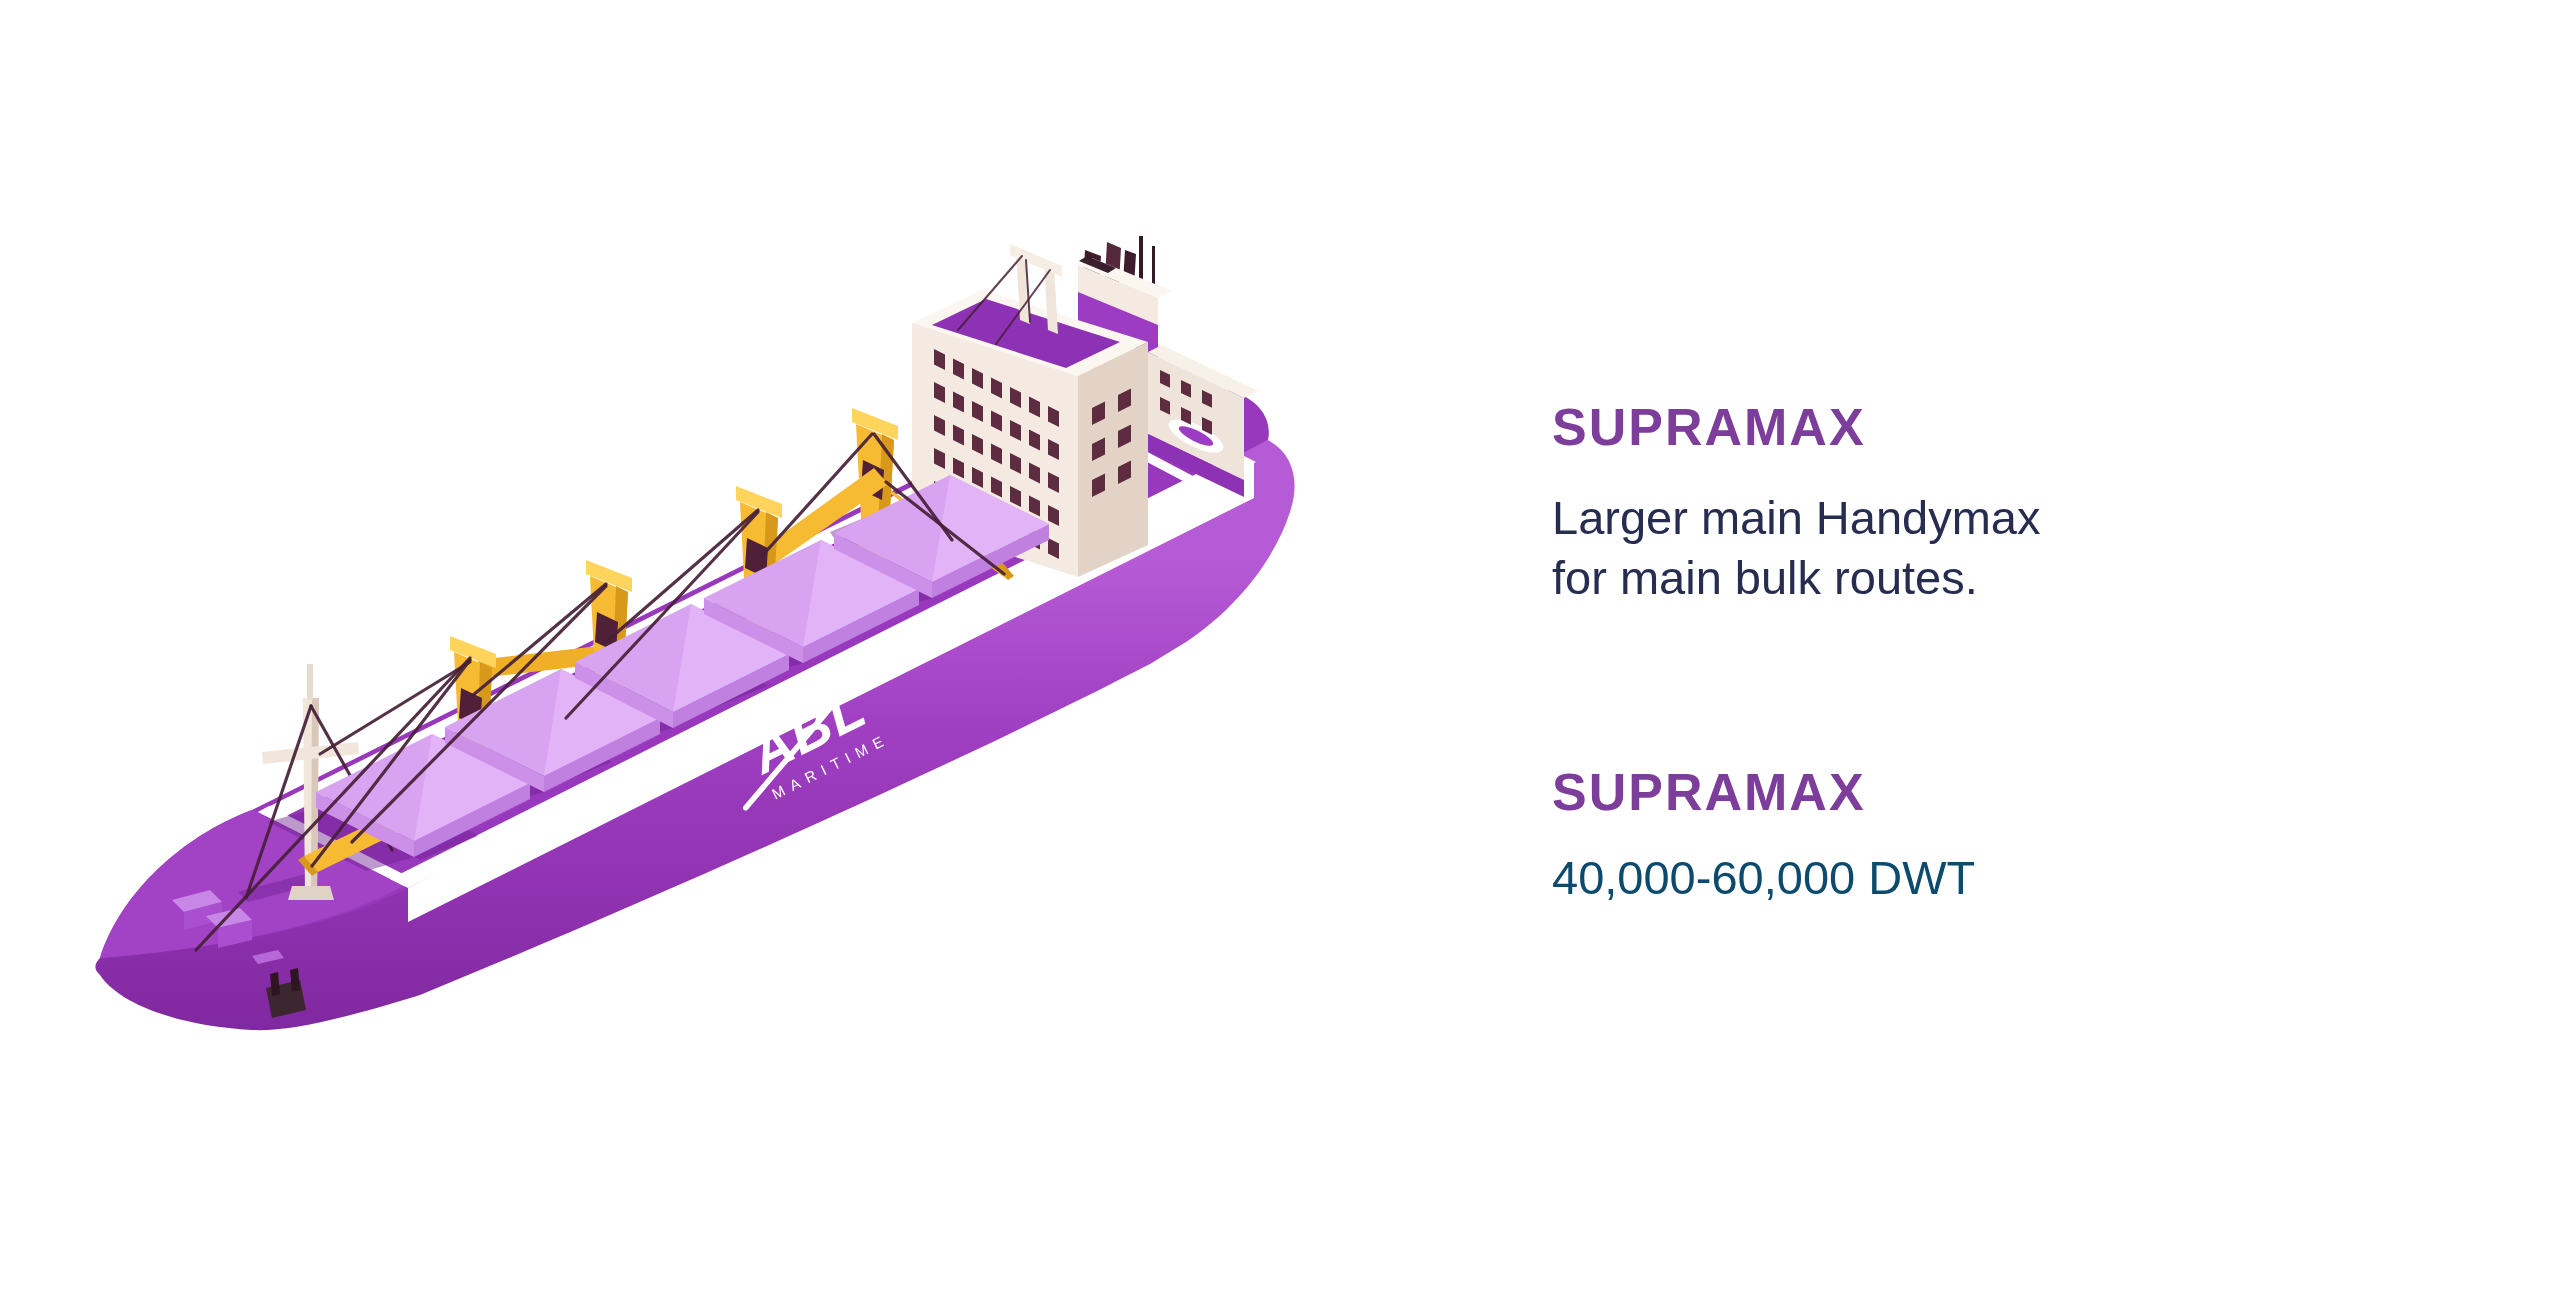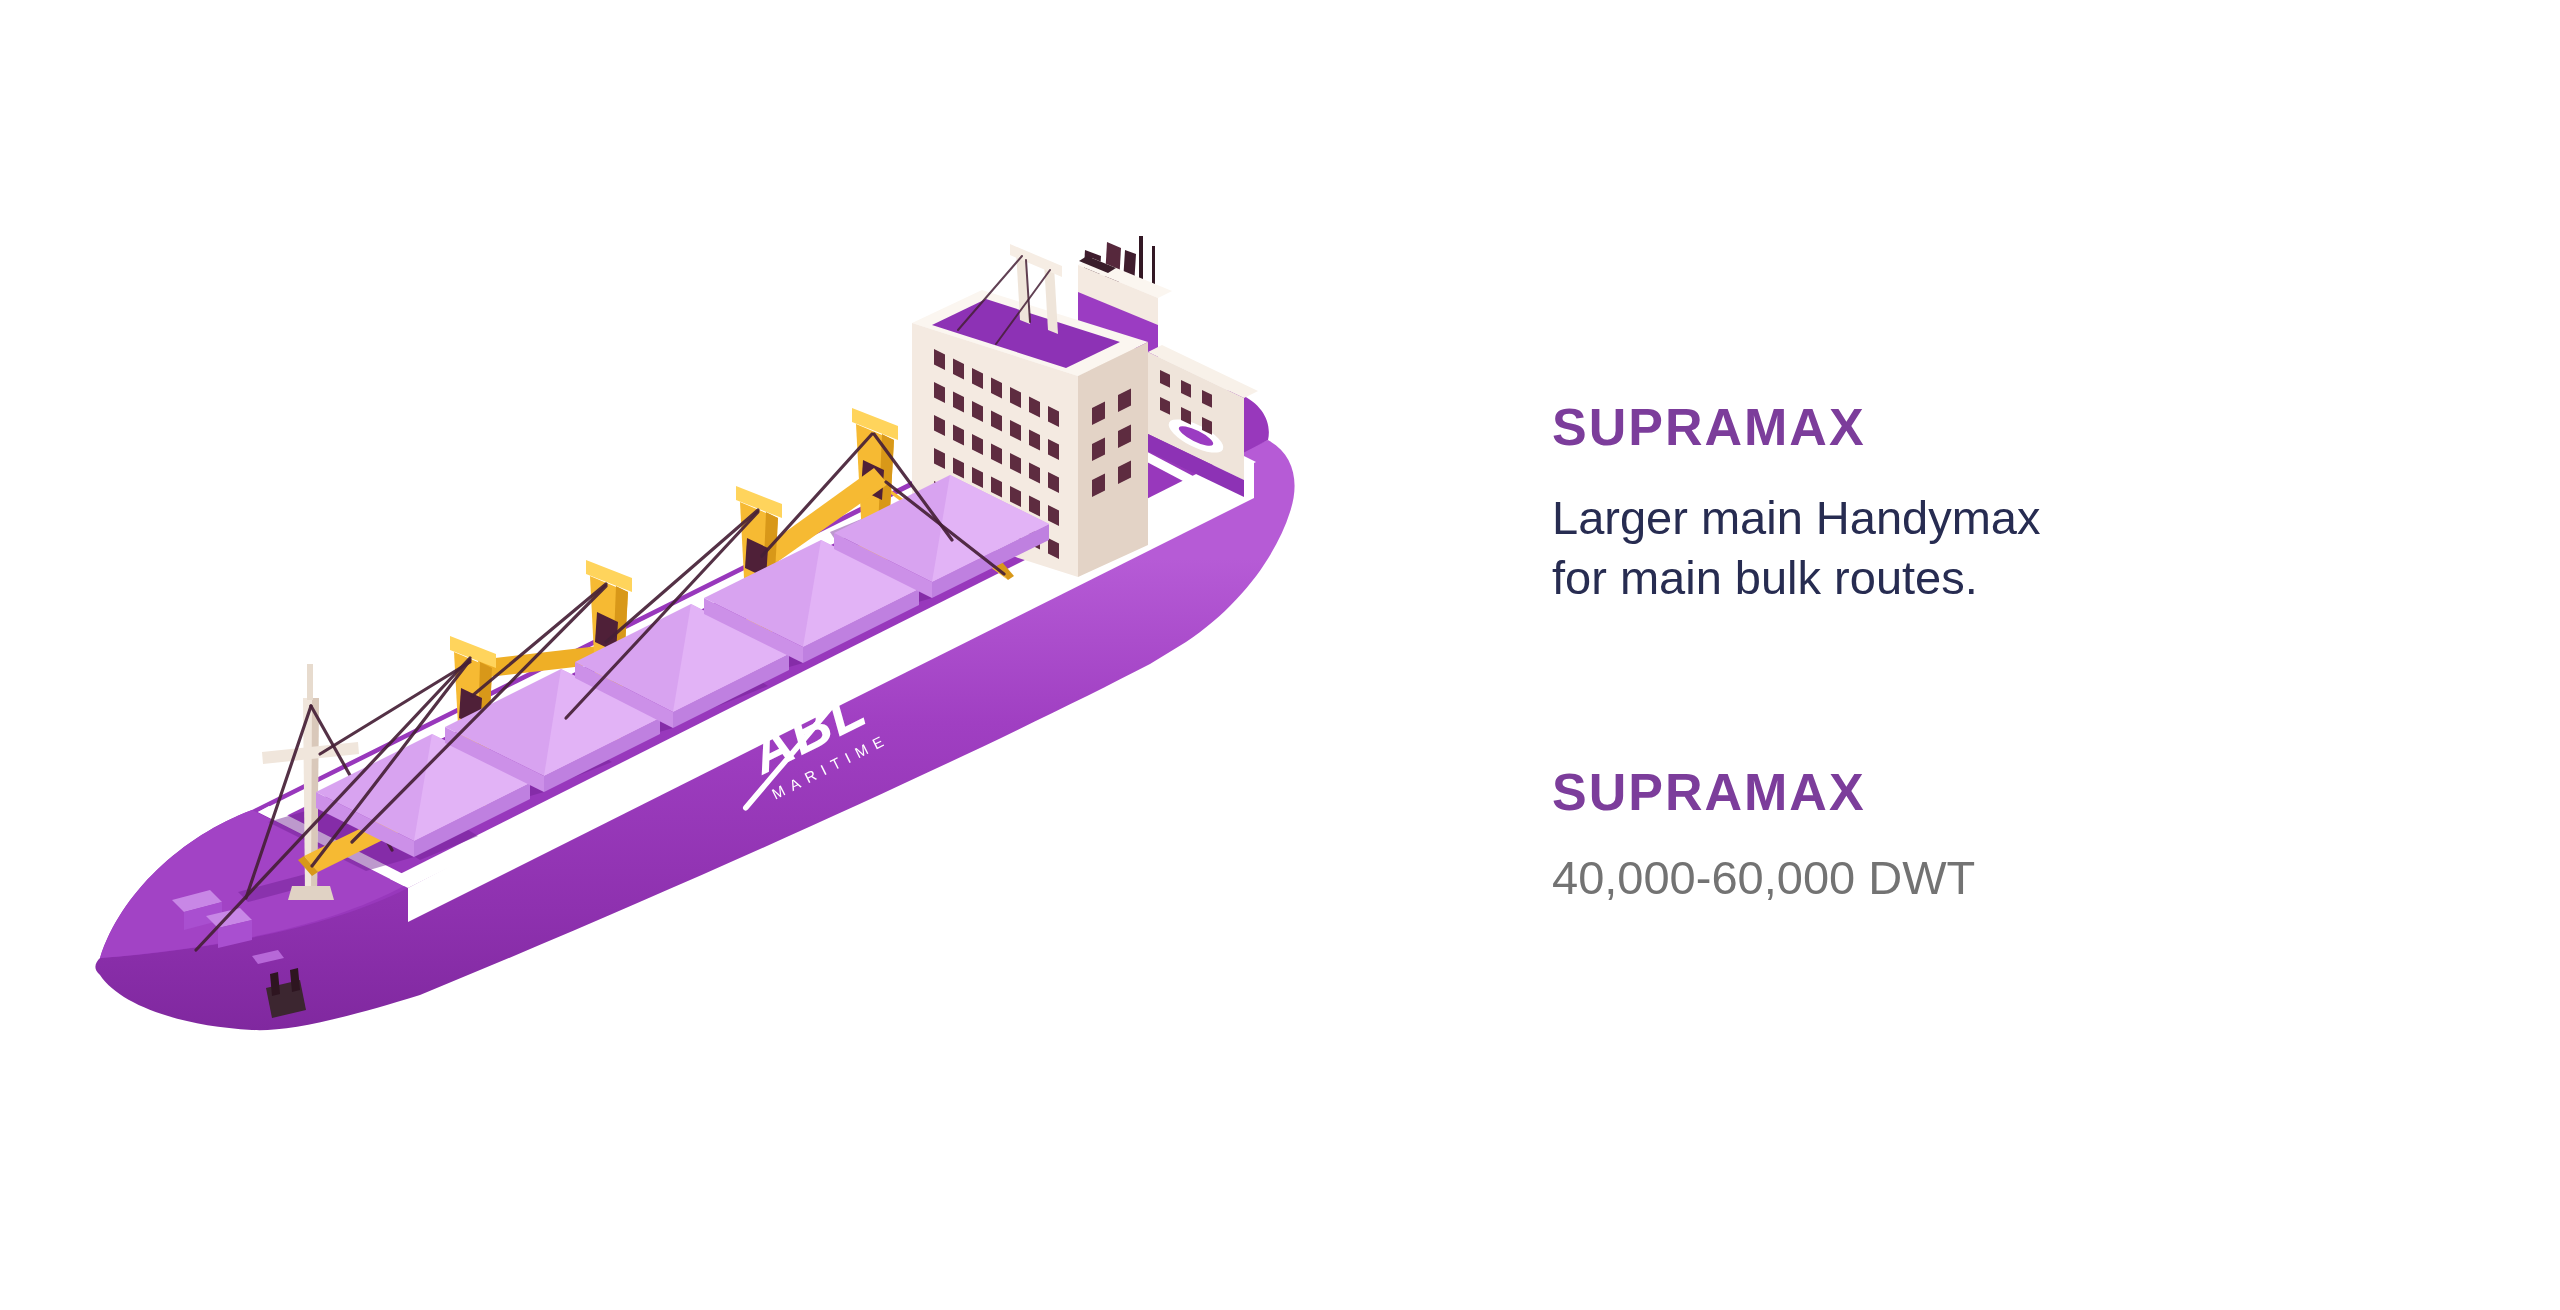--- a/index.html
+++ b/index.html
@@ -20,21 +20,21 @@
   .heading-supramax{top:401px;}
   .heading-capacity{top:766px;}
   .description{
     position:absolute;left:0;top:488px;
     font-weight:500;font-size:47px;line-height:60px;
     color:#272C51;white-space:nowrap;
   }
   .capacity-value{
     position:absolute;left:0;top:854px;
     font-weight:500;font-size:47px;line-height:1;
-    color:#737373;white-space:nowrap;
+    color:#0c4a6e;white-space:nowrap;
   }
   .desc-line{display:block;}
   .logo-abl{
     font-weight:700;font-style:italic;font-size:56px;
     fill:#ffffff;letter-spacing:2px;
   }
   .logo-maritime{
     font-weight:400;font-size:15px;letter-spacing:7px;fill:#ffffff;
   }
   .cable{stroke:#452036;stroke-width:3.2;fill:none;stroke-linecap:round;opacity:.92;}

